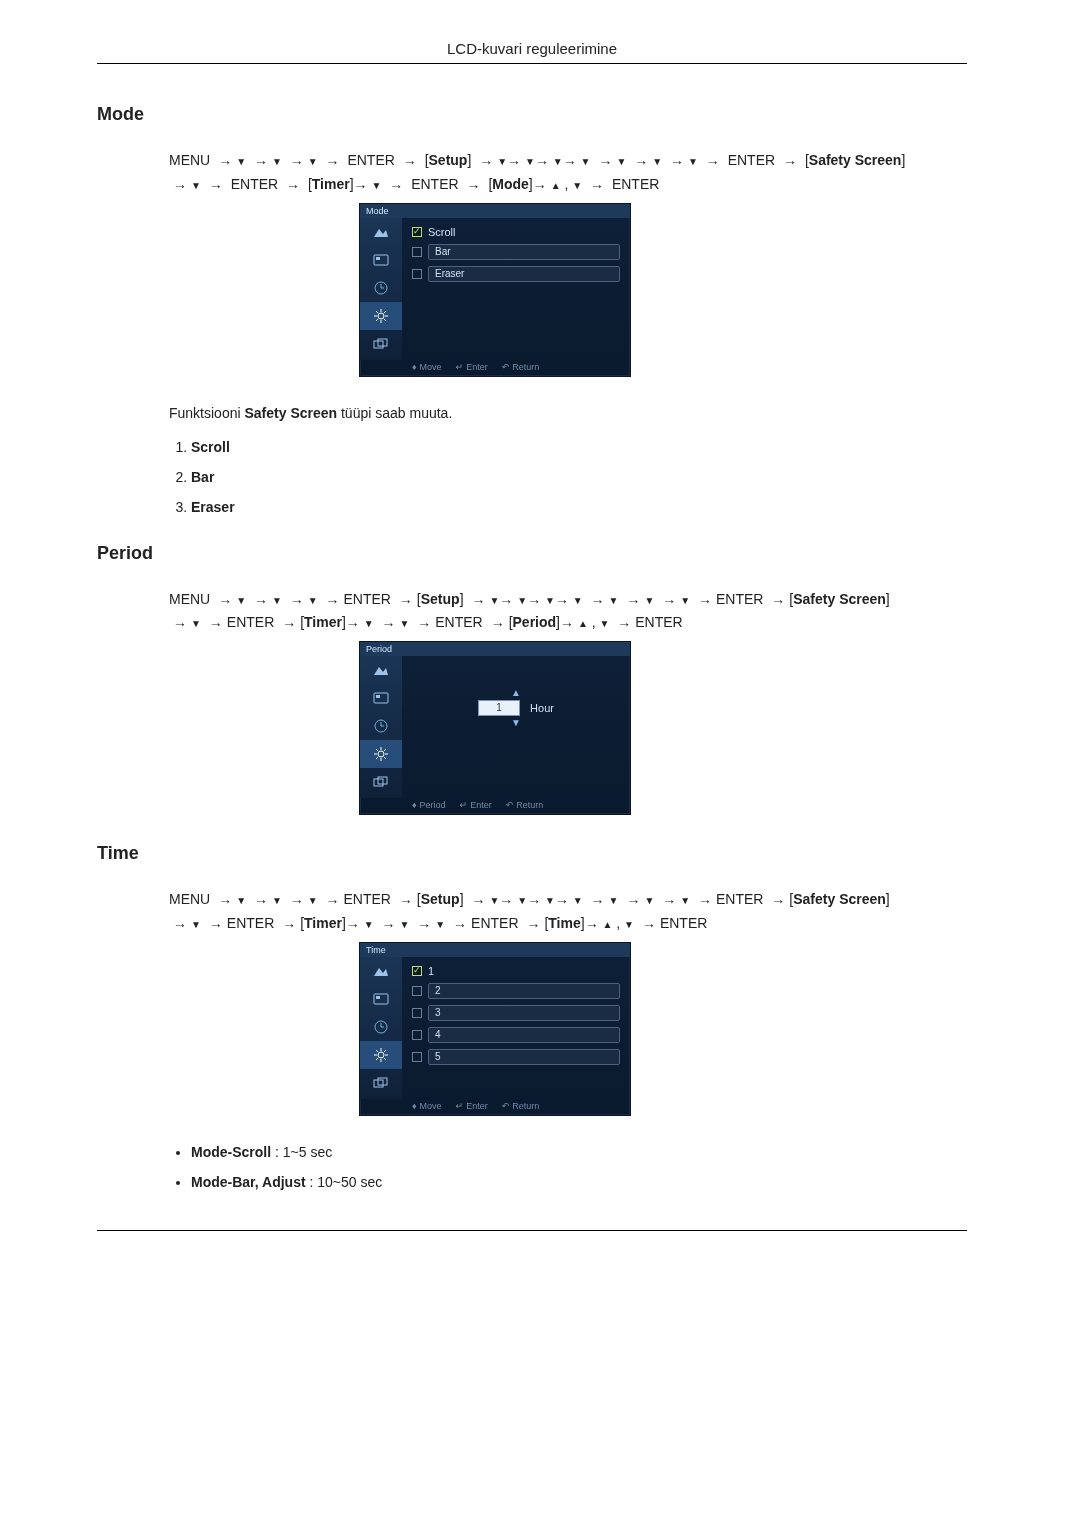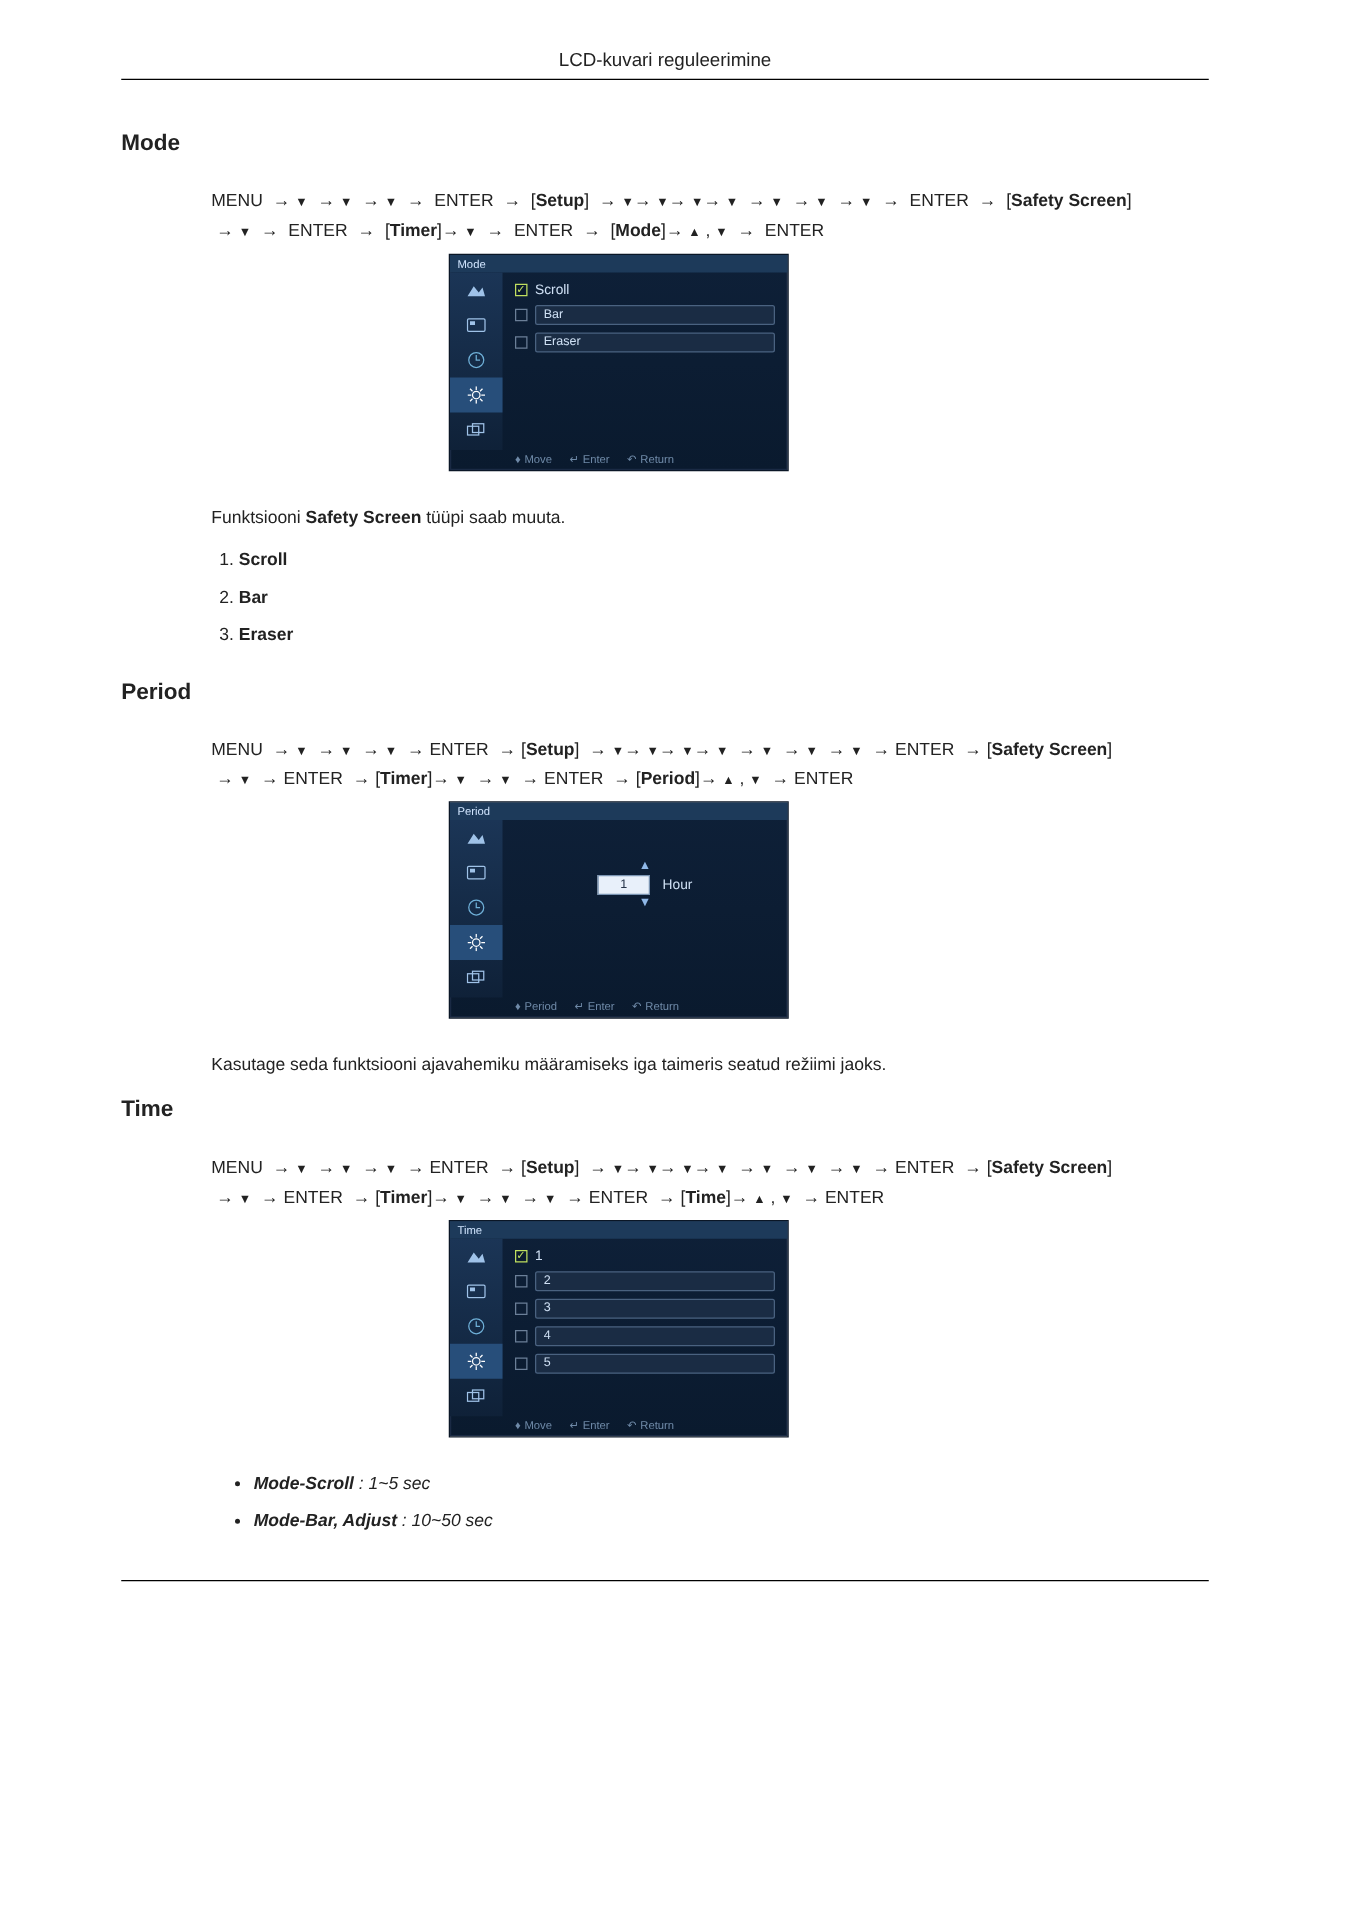--- a/index.html
+++ b/index.html
@@ -175,21 +175,21 @@
   ol.num-list {
     margin: 0 0 28px 72px;
     padding-left: 22px;
   }
   ol.num-list li { margin: 14px 0; }
   ul.bullet-list {
     margin: 0 0 28px 72px;
     padding-left: 22px;
     list-style: disc;
   }
-  ul.bullet-list li { margin: 14px 12px; font-style: italic; }
+  ul.bullet-list li { margin: 14px 0; }
 
   svg { display: block; }
 </style>
 </head>
 <body>
 
 <div class="page">
 
   <div class="header-title">LCD-kuvari reguleerimine</div>
   <hr class="rule">
@@ -382,21 +382,20 @@
         </div>
       </div>
       <div class="osd-footer">
         <span>♦ <span>Period</span></span>
         <span>↵ <span>Enter</span></span>
         <span>↶ <span>Return</span></span>
       </div>
     </div>
   </div>
 
-  <p class="body-text">Kasutage seda funktsiooni ajavahemiku määramiseks iga taimeris seatud režiimi jaoks.</p>
 
   <h2 class="section">Time</h2>
 
   <div class="content-block">
     <div class="nav-line">
       <span>MENU</span>
       <span class="arrow">→</span><span class="tri-down"></span>
       <span class="arrow">→</span><span class="tri-down"></span>
       <span class="arrow">→</span><span class="tri-down"></span>
       <span class="arrow">→</span><span>ENTER</span>

